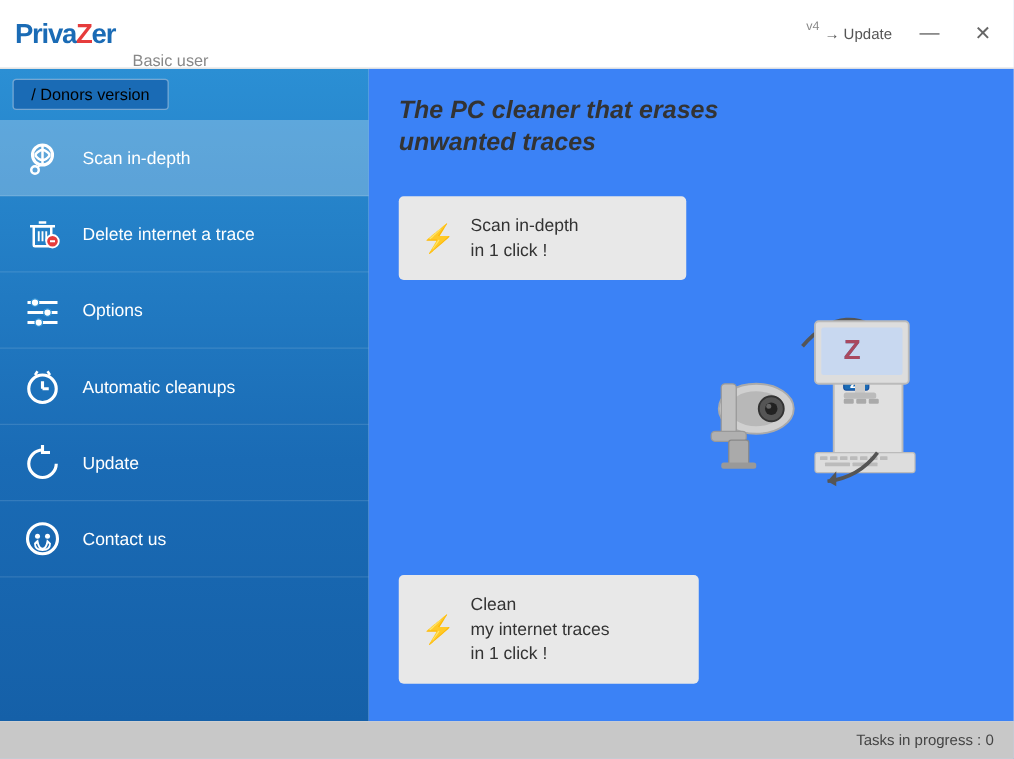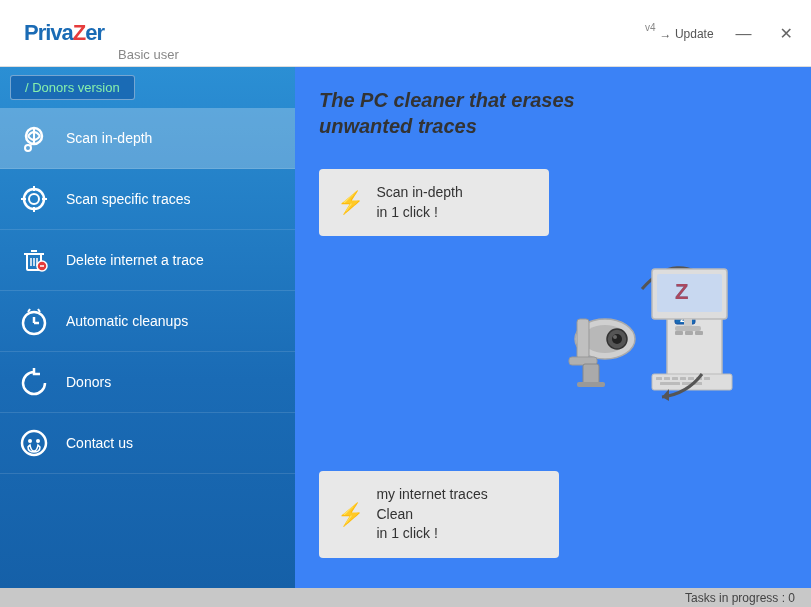--- a/index.html
+++ b/index.html
@@ -8,25 +8,25 @@
       height: 607px;
       font-family: 'Segoe UI', Arial, sans-serif;
       overflow: hidden;
       background: #f0f0f0;
       display: flex;
       flex-direction: column;
     }
 
     
     .title-bar {
-      height: 67px;
+      height: 55px;
       background: #fff;
       display: flex;
       align-items: center;
-      padding: 0 24px;
+      padding: 0 12px;
       border-bottom: 1px solid #ddd;
       position: relative;
       flex-shrink: 0;
     }
     .title-bar-logo {
       font-size: 22px;
       font-weight: bold;
       color: #1a6bb5;
       letter-spacing: -1px;
     }
@@ -82,21 +82,21 @@
     .sidebar {
       width: 295px;
       background: linear-gradient(180deg, #2b8fd4 0%, #1a6bb5 60%, #1560a8 100%);
       display: flex;
       flex-direction: column;
       flex-shrink: 0;
     }
     .donors-badge {
       background: #1a6bb5;
       border: 1px solid rgba(255,255,255,0.4);
-      color: #86efac;
+      color: #000000;
       font-size: 13px;
       padding: 4px 14px;
       margin: 8px 10px;
       border-radius: 3px;
       display: inline-block;
       width: fit-content;
     }
     .nav-item {
       display: flex;
       align-items: center;
@@ -171,21 +171,21 @@
     .illustration {
       position: absolute;
       right: 20px;
       top: 50px;
       width: 220px;
       height: 200px;
     }
 
     
     .status-bar {
-      height: 19px;
+      height: 30px;
       background: #c8c8c8;
       display: flex;
       align-items: center;
       justify-content: flex-end;
       padding: 0 16px;
       font-size: 12px;
       color: #444;
       flex-shrink: 0;
     }
   </style>
@@ -219,50 +219,50 @@
           <path d="M10 14 Q16 6 22 14" stroke="white" stroke-width="2" fill="none"></path>
           <path d="M10 14 Q16 22 22 14" stroke="white" stroke-width="2" fill="none"></path>
           <line x1="16" y1="6" x2="16" y2="22" stroke="white" stroke-width="2"></line>
           <circle cx="10" cy="26" r="3" stroke="white" stroke-width="2" fill="none"></circle>
           <line x1="12" y1="24" x2="15" y2="21" stroke="white" stroke-width="1.5"></line>
         </svg>
       </div>
       <span class="nav-label">Scan in-depth</span>
     </div>
 
-    <div class="nav-item">
-      <div class="nav-icon">
-        <svg viewBox="0 0 32 32" fill="none">
-          <circle cx="16" cy="16" r="10" stroke="white" stroke-width="2.5" fill="none"></circle>
-          <circle cx="16" cy="16" r="5" stroke="white" stroke-width="2" fill="none"></circle>
-          <line x1="16" y1="3" x2="16" y2="8" stroke="white" stroke-width="2"></line>
-          <line x1="16" y1="24" x2="16" y2="29" stroke="white" stroke-width="2"></line>
-          <line x1="3" y1="16" x2="8" y2="16" stroke="white" stroke-width="2"></line>
-          <line x1="24" y1="16" x2="29" y2="16" stroke="white" stroke-width="2"></line>
-        </svg>
-      </div>
-      <span class="nav-label">Scan specific traces</span>
-    </div>
 
     <div class="nav-item">
       <div class="nav-icon">
         <svg viewBox="0 0 32 32" fill="none">
           <rect x="9" y="10" width="14" height="16" rx="1" stroke="white" stroke-width="2" fill="none"></rect>
           <line x1="6" y1="10" x2="26" y2="10" stroke="white" stroke-width="2"></line>
           <line x1="13" y1="7" x2="19" y2="7" stroke="white" stroke-width="2"></line>
           <line x1="13" y1="14" x2="13" y2="22" stroke="white" stroke-width="1.5"></line>
           <line x1="16" y1="14" x2="16" y2="22" stroke="white" stroke-width="1.5"></line>
           <line x1="19" y1="14" x2="19" y2="22" stroke="white" stroke-width="1.5"></line>
           <circle cx="24" cy="22" r="5" fill="#e63c3c" stroke="white" stroke-width="1.5"></circle>
           <line x1="22" y1="22" x2="26" y2="22" stroke="white" stroke-width="1.5"></line>
         </svg>
       </div>
       <span class="nav-label">Delete internet a trace</span>
     </div>
 
+    <div class="nav-item">
+      <div class="nav-icon">
+        <svg viewBox="0 0 32 32" fill="none">
+          <line x1="4" y1="10" x2="28" y2="10" stroke="white" stroke-width="2.5"></line>
+          <line x1="4" y1="18" x2="28" y2="18" stroke="white" stroke-width="2.5"></line>
+          <line x1="4" y1="26" x2="28" y2="26" stroke="white" stroke-width="2.5"></line>
+          <circle cx="10" cy="10" r="3" fill="white" stroke="#2b8fd4" stroke-width="1"></circle>
+          <circle cx="20" cy="18" r="3" fill="white" stroke="#2b8fd4" stroke-width="1"></circle>
+          <circle cx="13" cy="26" r="3" fill="white" stroke="#2b8fd4" stroke-width="1"></circle>
+        </svg>
+      </div>
+      <span class="nav-label">Options</span>
+    </div>
 
 
 
     <div class="nav-item">
       <div class="nav-icon">
         <svg viewBox="0 0 32 32" fill="none">
           <circle cx="16" cy="18" r="11" stroke="white" stroke-width="2.5" fill="none"></circle>
           <line x1="16" y1="12" x2="16" y2="18" stroke="white" stroke-width="2.5"></line>
           <line x1="16" y1="18" x2="21" y2="18" stroke="white" stroke-width="2.5"></line>
           <line x1="12" y1="4" x2="10" y2="7" stroke="white" stroke-width="2"></line>
@@ -272,21 +272,21 @@
       <span class="nav-label">Automatic cleanups</span>
     </div>
 
     <div class="nav-item">
       <div class="nav-icon">
         <svg viewBox="0 0 32 32" fill="none">
           <path d="M16 6 C10 6 5 11 5 17 C5 23 10 28 16 28 C22 28 27 23 27 17" stroke="white" stroke-width="2.5" fill="none"></path>
           <polyline points="16,2 16,8 22,8" stroke="white" stroke-width="2.5" fill="none"></polyline>
         </svg>
       </div>
-      <span class="nav-label">Donors</span>
+      <span class="nav-label">Update</span>
     </div>
 
     <div class="nav-item">
       <div class="nav-icon">
         <svg viewBox="0 0 32 32" fill="none">
           <circle cx="16" cy="16" r="12" stroke="white" stroke-width="2.5" fill="none"></circle>
           <path d="M10 20 Q10 25 16 25 Q22 25 22 20 L20 18 Q19 24 16 24 Q13 24 12 18 Z" stroke="white" stroke-width="1.5" fill="none"></path>
           <line x1="10" y1="20" x2="12" y2="18" stroke="white" stroke-width="1.5"></line>
           <circle cx="12" cy="14" r="2" fill="white"></circle>
           <circle cx="20" cy="14" r="2" fill="white"></circle>
@@ -358,22 +358,22 @@
           <rect x="135" y="173" width="20" height="3" rx="0.5" fill="#bbb"></rect>
 
           <path d="M 155 165 Q 140 185 115 188" stroke="#555" stroke-width="3" fill="none"></path>
           <polygon points="115,188 122,180 122,192" fill="#555"></polygon>
         </svg>
       </div>
 
       <div class="card" style="position: absolute; bottom: 10px; left: 0; width: 240px;">
         <span class="lightning" style="color: #e8a020;">⚡</span>
         <div class="card-text">
+          <div>Clean</div>
           <div>my internet traces</div>
-          <div>Clean</div>
           <div>in 1 click !</div>
         </div>
       </div>
     </div>
   </div>
 </div>
 
 <div class="status-bar">
   <span>Tasks in progress : 0</span>
 </div>

